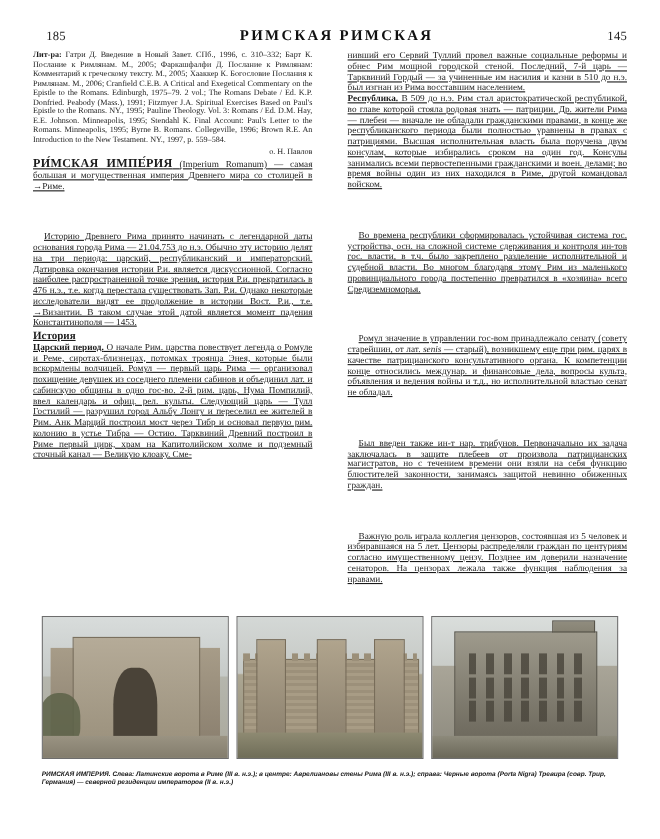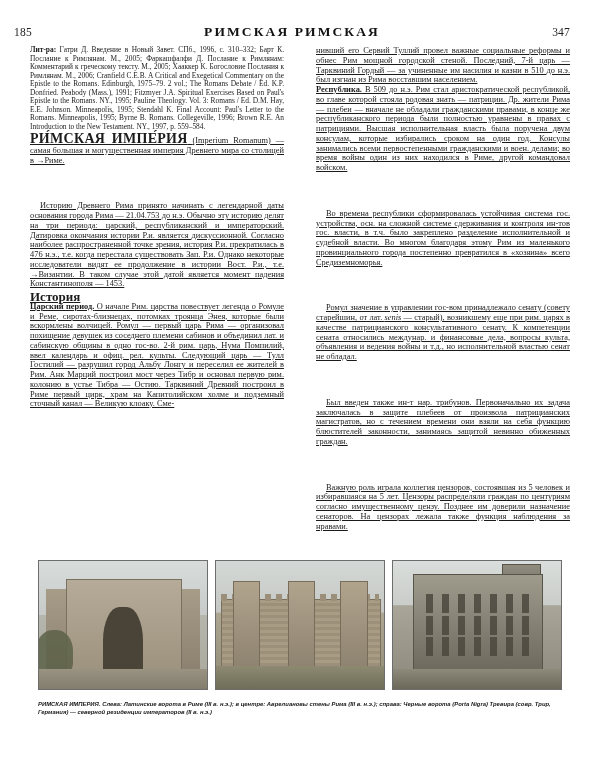--- a/index.html
+++ b/index.html
@@ -20,21 +20,21 @@
     width: 600px;
     height: 763px;
     box-sizing: border-box;
     padding: 0;
     overflow: hidden;
   }
 
   
   .running-head {
     position: absolute;
-    left: 14px;
+    left: 42px;
     right: 30px;
     top: 24px;
     height: 18px;
     display: flex;
     align-items: baseline;
     justify-content: space-between;
   }
   .folio {
     font-size: 11.5px;
     letter-spacing: 0.2px;
@@ -86,29 +86,29 @@
 
   .attribution {
     font-size: 7.4px;
     text-align: right;
     margin-top: 2px;
     color: #1b1b1b;
   }
 
   .headword {
     font-weight: bold;
-    font-size: 14px;
+    font-size: 11px;
     letter-spacing: 0.3px;
     margin-top: 27px;
   }
   .latin { font-style: normal; }
 
   .subhead {
     font-weight: bold;
-    font-size: 13px;
+    font-size: 10px;
     margin-top: 3px;
     margin-bottom: 0px;
   }
   .runin { font-weight: bold; }
 
   .gap-sm { height: 3px; }
 
   
   .plate {
     position: absolute;
@@ -202,31 +202,32 @@
   }
 </style>
 </head>
 <body>
 
 <div class="page">
 
   <div class="running-head">
     <span class="folio">185</span>
     <span class="head-title">РИМСКАЯ РИМСКАЯ</span>
-    <span class="folio">347</span>
+    <span class="folio">145</span>
   </div>
 
   <div class="columns">
 
     <div class="col">
 
       <div class="biblio">
         <b>Лит-ра:</b><span> Гатри Д. Введение в Новый Завет. СПб., 1996, с. 310–332; Барт К. Послание к Римлянам. М., 2005; Фаркашфалфи Д. Послание к Римлянам: Комментарий к греческому тексту. М., 2005; Хааккер К. Богословие Послания к Римлянам. М., 2006; Cranfield C.E.B. A Critical and Exegetical Commentary on the Epistle to the Romans. Edinburgh, 1975–79. 2 vol.; The Romans Debate / Ed. K.P. Donfried. Peabody (Mass.), 1991; Fitzmyer J.A. Spiritual Exercises Based on Paul's Epistle to the Romans. NY., 1995; Pauline Theology. Vol. 3: Romans / Ed. D.M. Hay, E.E. Johnson. Minneapolis, 1995; Stendahl K. Final Account: Paul's Letter to the Romans. Minneapolis, 1995; Byrne B. Romans. Collegeville, 1996; Brown R.E. An Introduction to the New Testament. NY., 1997, p. 559–584.</span>
       </div>
 
+      <div class="attribution">о. Н. Павлов</div>
 
       <div class="gap-sm"></div>
 
       <p class="noindent">
         <span class="headword">РИ́МСКАЯ ИМПЕ́РИЯ</span>
         <span class="latin">(Imperium Romanum)</span><span> — самая большая и могущественная империя Древнего мира со столицей в →Риме.</span>
       </p>
 
       <p class="indent">Историю Древнего Рима принято начинать с легендарной даты основания города Рима — 21.04.753 до н.э. Обычно эту историю делят на три периода: царский, республиканский и императорский. Датировка окончания истории Р.и. является дискуссионной. Согласно наиболее распространенной точке зрения, история Р.и. прекратилась в 476 н.э., т.е. когда перестала существовать Зап. Р.и. Однако некоторые исследователи видят ее продолжение в истории Вост. Р.и., т.е. →Византии. В таком случае этой датой является момент падения Константинополя — 1453.</p>
 
@@ -241,21 +242,21 @@
     <div class="col">
 
       <p class="noindent">нивший его Сервий Туллий провел важные социальные реформы и обнес Рим мощной городской стеной. Последний, 7-й царь — Тарквиний Гордый — за учиненные им насилия и казни в 510 до н.э. был изгнан из Рима восставшим населением.</p>
 
       <p class="noindent">
         <span class="runin">Республика.</span><span> В 509 до н.э. Рим стал аристократической республикой, во главе которой стояла родовая знать — патриции. Др. жители Рима — плебеи — вначале не обладали гражданскими правами, в конце же республиканского периода были полностью уравнены в правах с патрициями. Высшая исполнительная власть была поручена двум консулам, которые избирались сроком на один год. Консулы занимались всеми первостепенными гражданскими и воен. делами; во время войны один из них находился в Риме, другой командовал войском.</span>
       </p>
 
       <p class="indent">Во времена республики сформировалась устойчивая система гос. устройства, осн. на сложной системе сдерживания и контроля ин-тов гос. власти, в т.ч. было закреплено разделение исполнительной и судебной власти. Во многом благодаря этому Рим из маленького провинциального города постепенно превратился в «хозяина» всего Средиземноморья.</p>
 
-      <p class="indent"><span>Ромул значение в управлении гос-вом принадлежало сенату (совету старейшин, от лат. </span><i>senis</i><span> — старый), возникшему еще при рим. царях в качестве патрицианского консультативного сенату. К компетенции сената относились междунар. и финансовые дела, вопросы культа, объявления и ведения войны и т.д., но исполнительной властью сенат не обладал.</span></p>
+      <p class="indent"><span>Ромул значение в управлении гос-вом принадлежало сенату (совету старейшин, от лат. </span><i>senis</i><span> — старый), возникшему еще при рим. царях в качестве патрицианского консультативного органа. К компетенции конце относились междунар. и финансовые дела, вопросы культа, объявления и ведения войны и т.д., но исполнительной властью сенат не обладал.</span></p>
 
       <p class="indent">Был введен также ин-т нар. трибунов. Первоначально их задача заключалась в защите плебеев от произвола патрицианских магистратов, но с течением времени они взяли на себя функцию блюстителей законности, занимаясь защитой невинно обиженных граждан.</p>
 
       <p class="indent">Важную роль играла коллегия цензоров, состоявшая из 5 человек и избиравшаяся на 5 лет. Цензоры распределяли граждан по центуриям согласно имущественному цензу. Позднее им доверили назначение сенаторов. На цензорах лежала также функция наблюдения за нравами.</p>
 
     </div>
   </div>
 
   <div class="plate">
 

